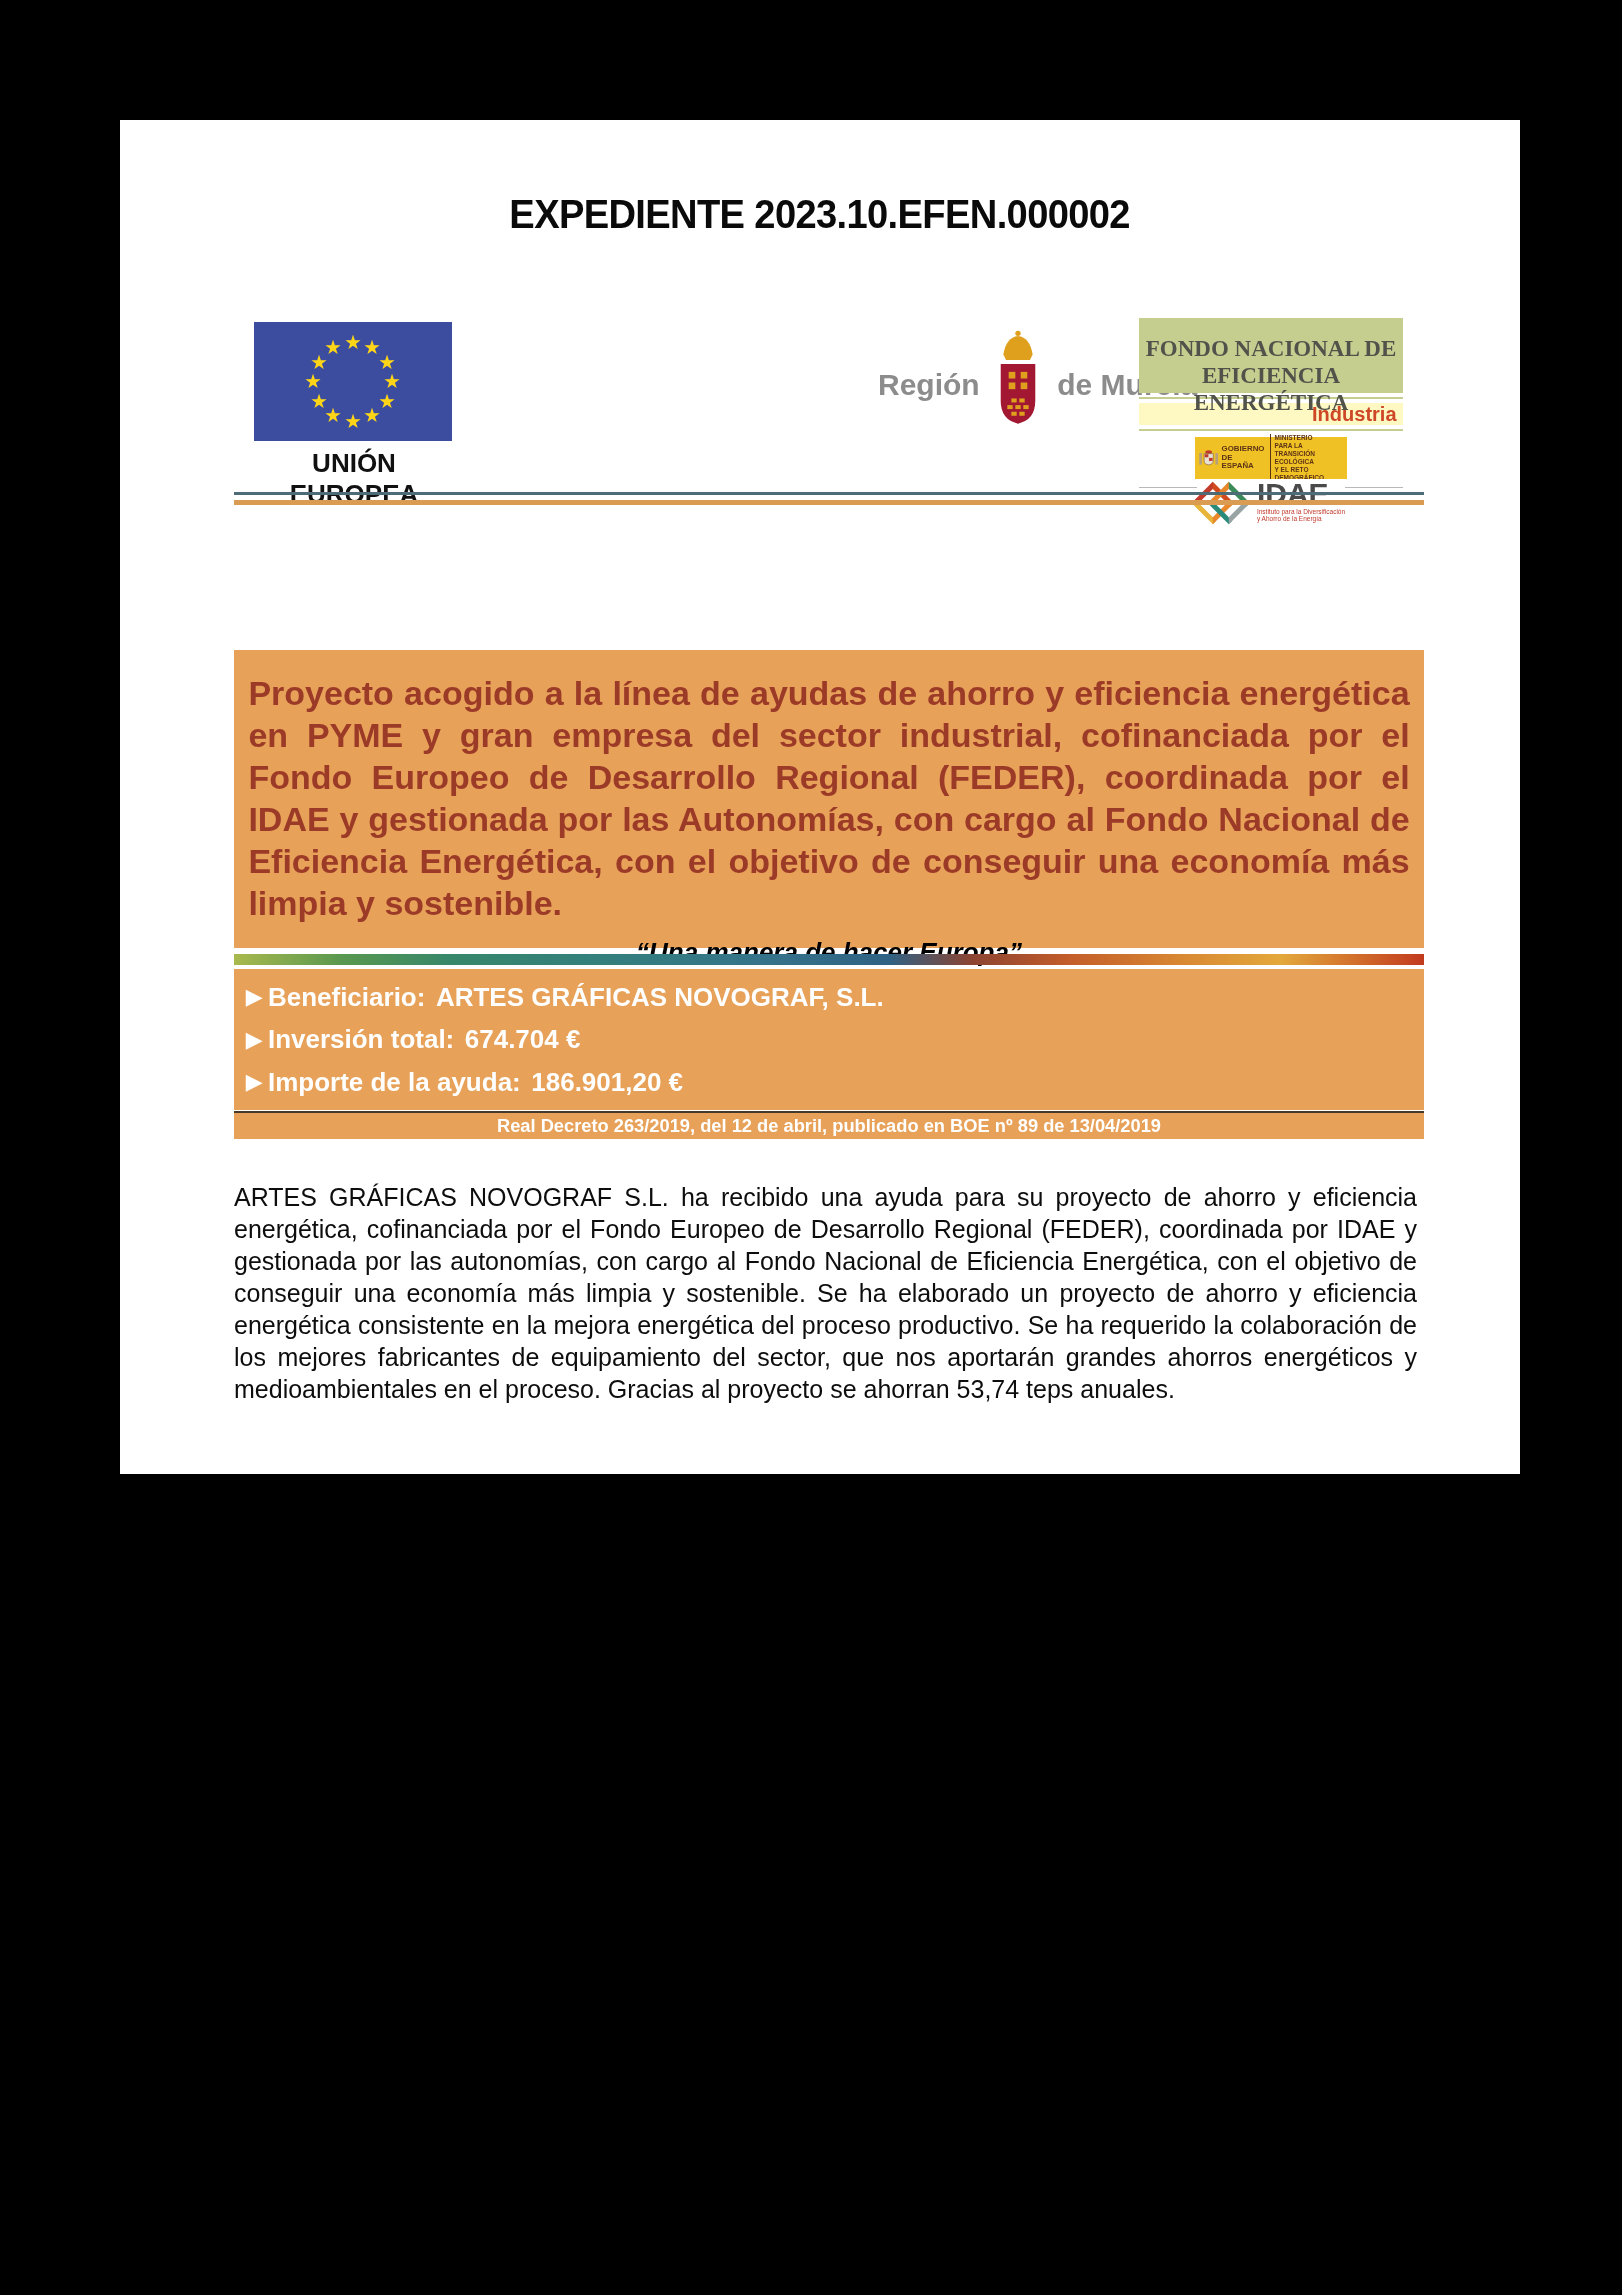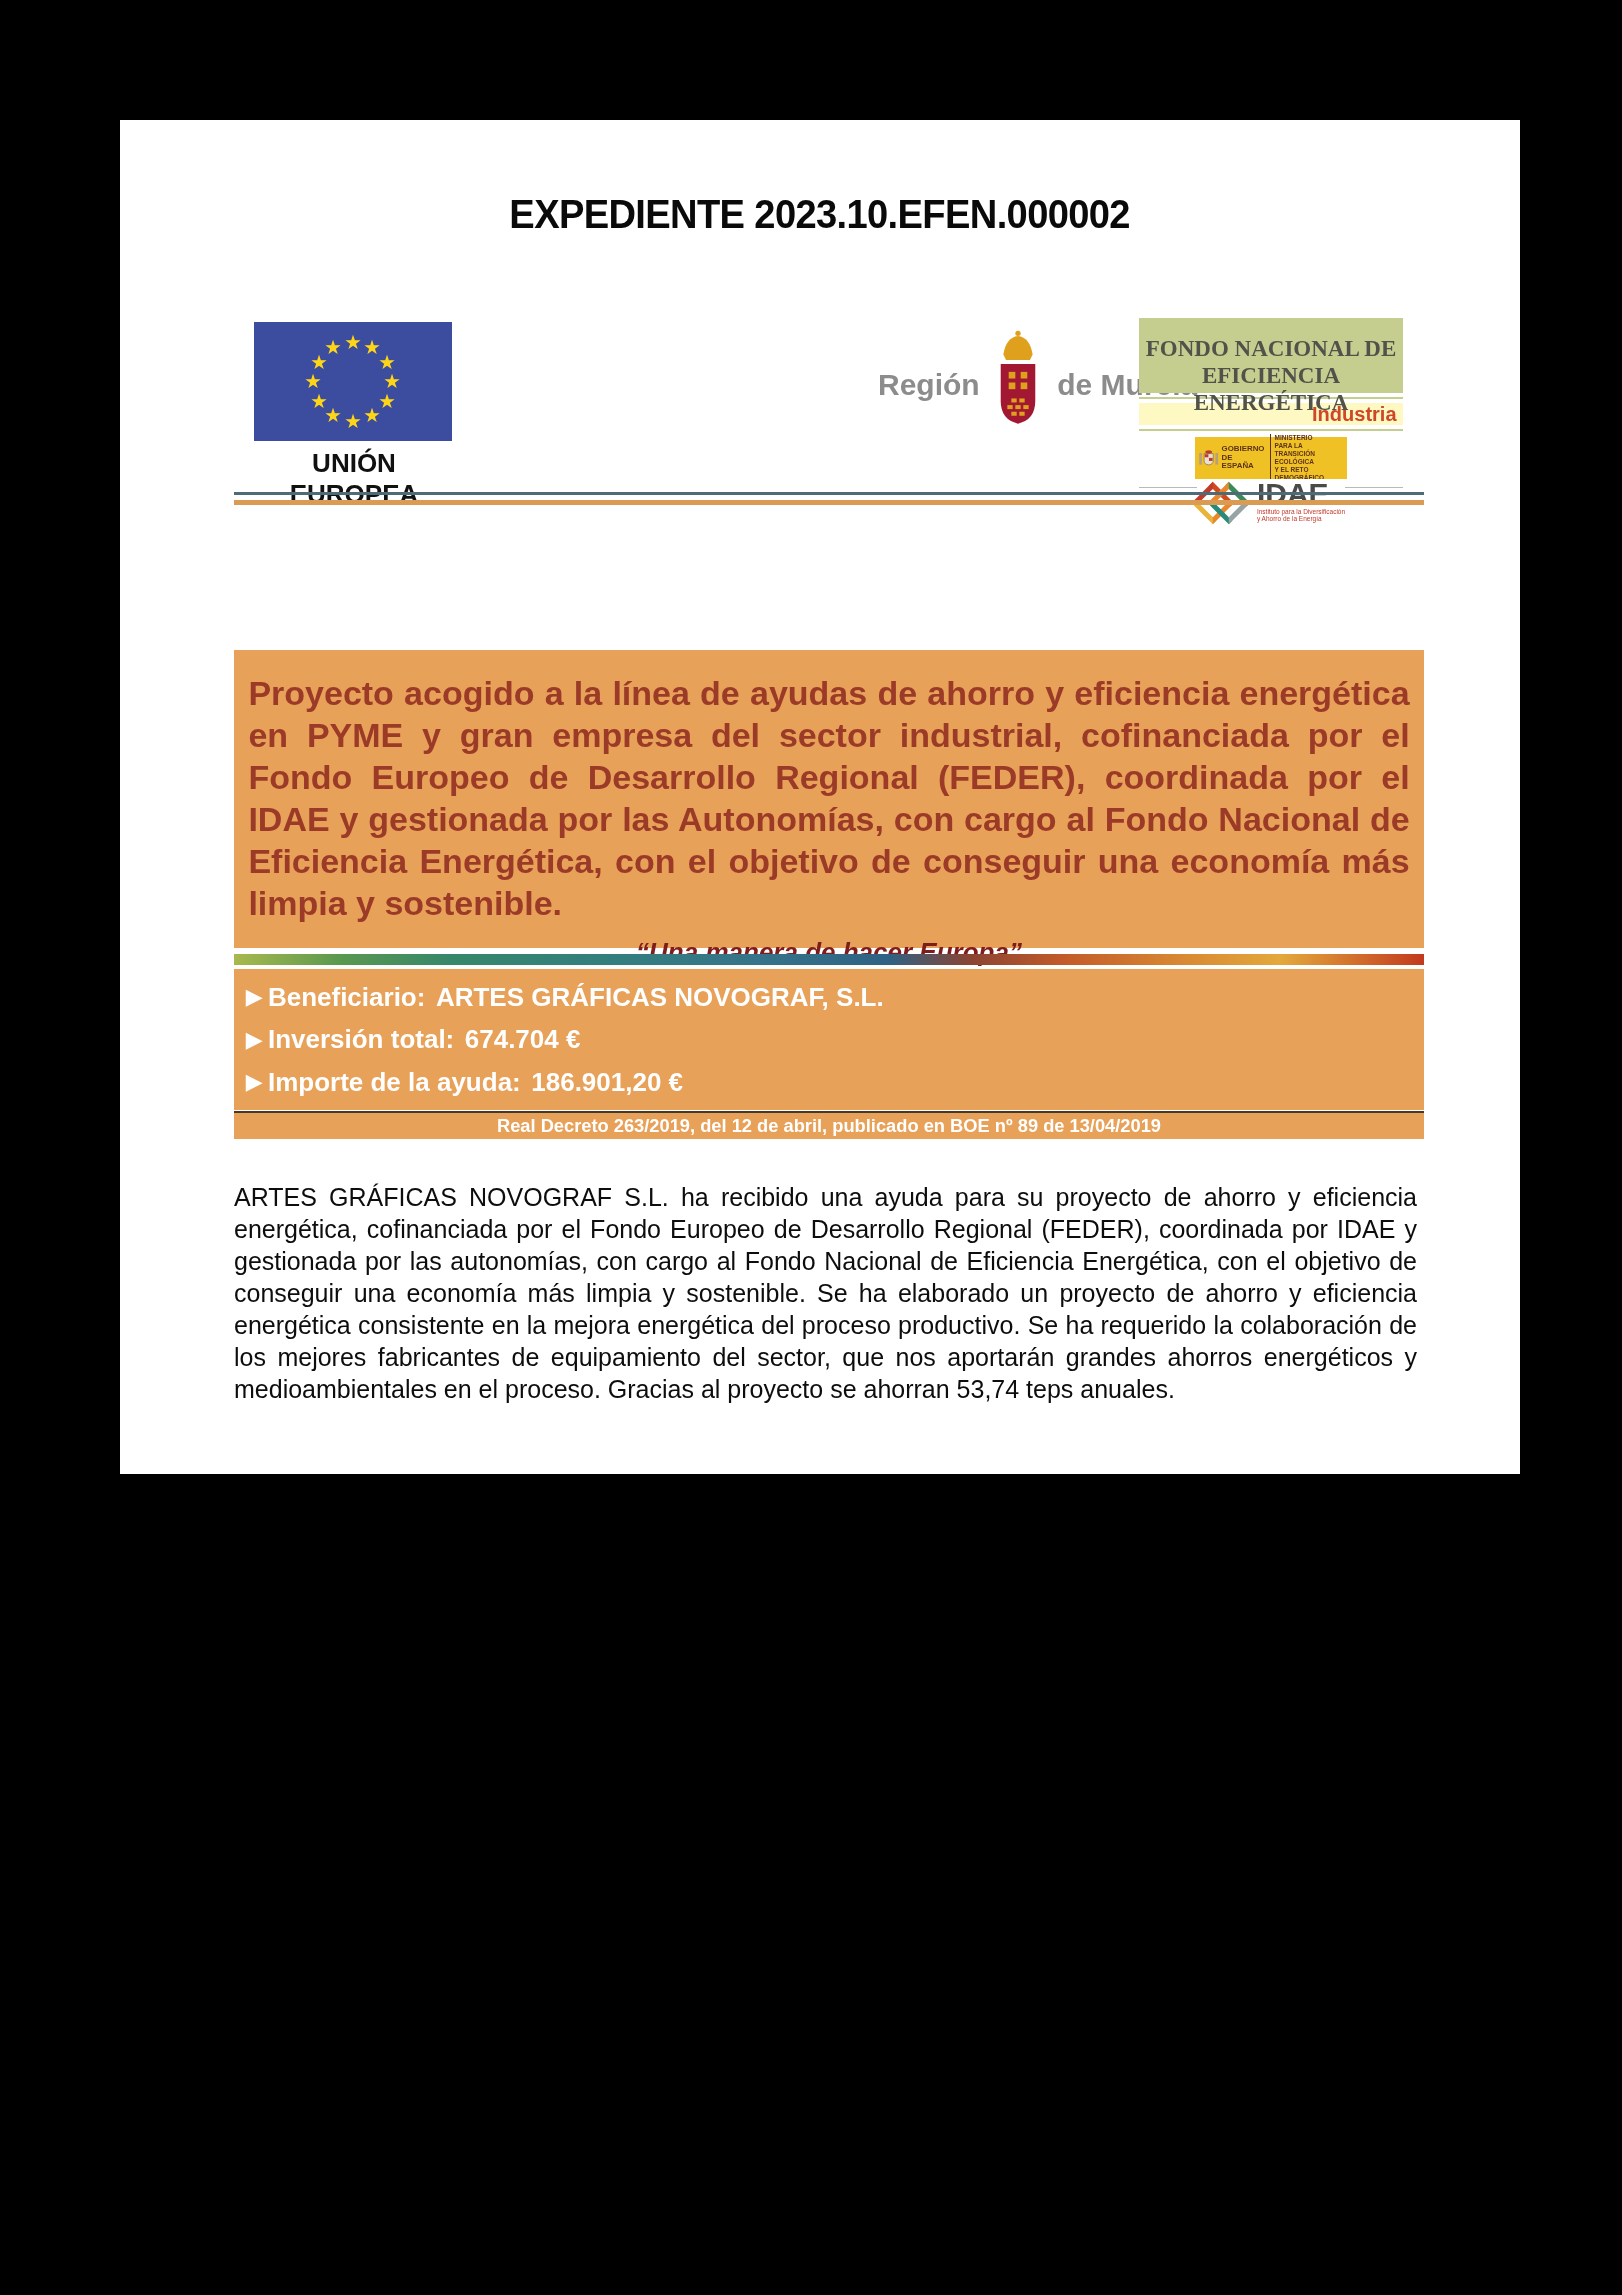--- a/index.html
+++ b/index.html
@@ -63,21 +63,21 @@
   }
   
   .orange-box{
     position:absolute;left:114px;top:530px;width:1190px;height:298px;background:#e7a159;
     box-sizing:border-box;padding:22px 14.4px 0 14.4px;
   }
   .orange-box .para{
     font-size:34px;font-weight:bold;color:#9c3a28;line-height:42px;text-align:justify;
   }
   .orange-box .quote{
-    margin-top:13px;text-align:center;color:#7f1d1d;font-size:26px;font-weight:bold;font-style:italic;
+    margin-top:13px;text-align:center;color:#000000;font-size:26px;font-weight:bold;font-style:italic;
   }
   
   .grad-stripe{
     position:absolute;left:114px;top:834px;width:1190px;height:10.5px;
     background:linear-gradient(90deg,#a9b94d 0%,#59984f 9%,#37876a 18%,#33807c 30%,#35748a 44%,#2f6284 55%,#8c4432 62%,#c35c2a 70%,#d98a33 80%,#e3a83c 88%,#c23a1e 100%);
   }
   
   .details-box{
     position:absolute;left:114px;top:849px;width:1190px;height:141px;background:#e7a159;
     box-sizing:border-box;padding:14.4px 0 0 11.8px;

